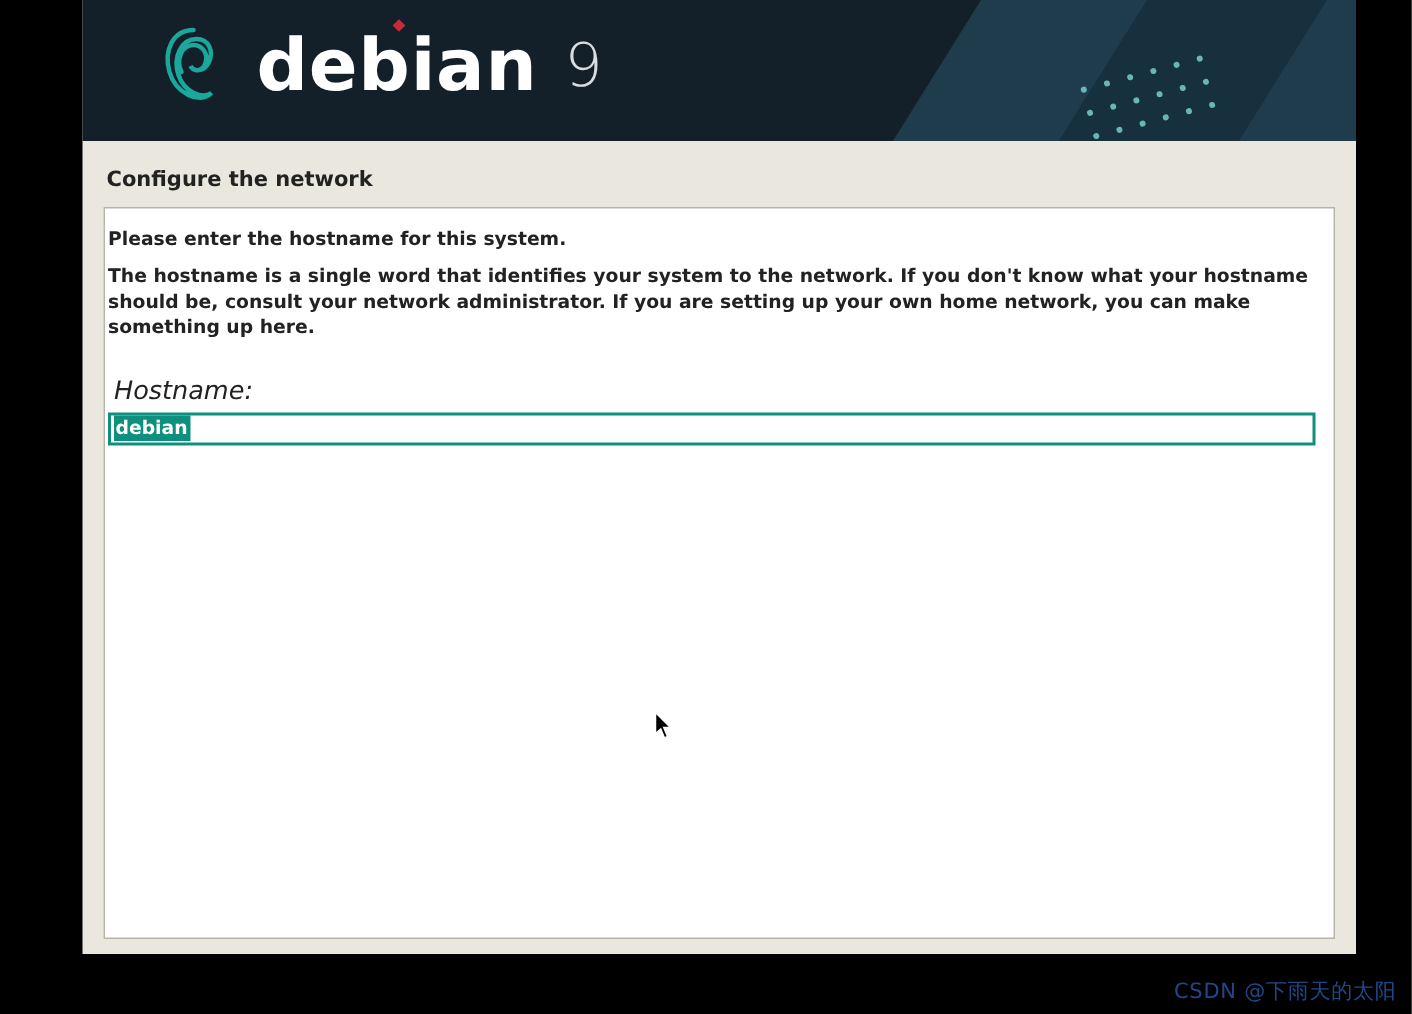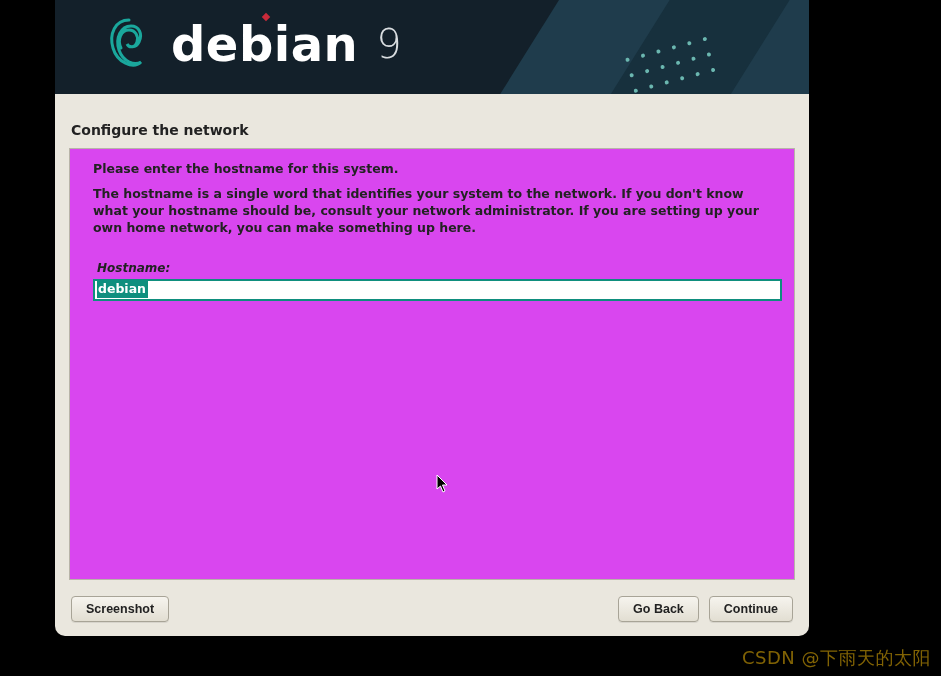--- a/index.html
+++ b/index.html
@@ -1,41 +1,41 @@
 <!DOCTYPE html>
 <html><head>
 <meta charset="utf-8">
 <style>
   * { box-sizing: border-box; margin: 0; padding: 0; }
   html, body { width: 941px; height: 676px; background: #000; font-family: "DejaVu Sans", Verdana, sans-serif; overflow: hidden; }
-  .outer { position: absolute; left: 55px; top: 0; width: 754px; height: 636px; background: #eae7de; border-radius: 10px; }
+  .outer { position: absolute; left: 55px; top: 0; width: 849px; height: 636px; background: #eae7de; }
   .banner { width: 100%; height: 94px; background: #13202a; position: relative; overflow: hidden; }
   .banner-poly1 { position: absolute; right: -40px; top: -20px; width: 340px; height: 200px; background: #1f3c4c; transform: skewX(-32deg); }
   .banner-poly2 { position: absolute; right: 60px; top: -10px; width: 120px; height: 150px; background: #17303d; transform: skewX(-32deg); }
   .dots { position: absolute; right: 90px; bottom: 6px; display: grid; grid-template-columns: repeat(6, 10px); grid-auto-rows: 10px; gap: 6px; transform: rotate(-15deg); }
   .dots span { width: 4px; height: 4px; background: #6bb7b0; border-radius: 50%; }
   .logo { position: absolute; left: 50px; top: 14px; display: flex; align-items: center; gap: 18px; color: #fff; }
   .logo-text { font-size: 48px; font-weight: 700; letter-spacing: 0.5px; }
   .logo-ver { font-size: 40px; font-weight: 300; color: #d9dde0; }
   .swirl { width: 48px; height: 60px; position: relative; }
   .swirl svg { width: 48px; height: 60px; }
   .red-dot { position: absolute; left: 208px; top: 14px; width: 6px; height: 6px; background: #c92a3a; transform: rotate(45deg); }
   .content { padding: 12px 14px 10px 14px; height: calc(100% - 94px); display: flex; flex-direction: column; }
-  .step-title { font-size: 14px; font-weight: 700; color: #222; margin: 16px 0 10px 2px; }
-  .panel { flex: 1; border: 1px solid #b8b4a8; background: #d946ef; padding: 12px 12px 8px 23px; position: relative; }
+  .step-title { font-size: 14px; font-weight: 700; color: #222; margin: 6px 0 10px 2px; }
+  .panel { flex: 1; border: 1px solid #b8b4a8; background: #ffffff; padding: 12px 12px 8px 2px; position: relative; }
   .instr1 { font-size: 12.5px; font-weight: 700; color: #222; margin-bottom: 10px; }
   .instr2 { font-size: 12.5px; font-weight: 700; color: #222; line-height: 1.35; margin-bottom: 24px; }
-  .field-label { font-size: 12px; font-style: italic; color: #222; margin: 0 0 4px 4px; font-weight: bold; }
+  .field-label { font-size: 17px; font-style: italic; color: #222; margin: 0 0 4px 4px; }
   .input-wrap { border: 2px solid #0f8f7e; background: #fff; height: 22px; width: 100%; display: flex; align-items: center; padding: 0 2px; }
   .input-text { background: #0f8f7e; color: #fff; font-size: 12.5px; font-weight: 700; padding: 0 2px 1px 1px; line-height: 16px; }
   .footer-row { display: flex; justify-content: space-between; align-items: center; padding: 16px 2px 4px 2px; }
   .btn { background: linear-gradient(#f6f4ee, #e2ded2); border: 1px solid #a8a497; border-radius: 4px; padding: 5px 14px; font-size: 12.5px; font-weight: 700; color: #222; cursor: pointer; box-shadow: 0 1px 0 rgba(0,0,0,0.08); }
   .right-btns { display: flex; gap: 10px; }
   .cursor { position: absolute; left: 436px; top: 474px; width: 14px; height: 20px; pointer-events: none; }
-  .watermark { position: absolute; right: 10px; bottom: 6px; color: #eab308; font-size: 18px; opacity: 0.55; letter-spacing: 0.5px; }
+  .watermark { position: absolute; right: 10px; bottom: 6px; color: #3b82f6; font-size: 14px; opacity: 0.55; letter-spacing: 0.5px; }
 </style>
 </head>
 <body>
 
 <div class="outer">
   <div class="banner">
     <div class="banner-poly1"></div>
     <div class="banner-poly2"></div>
     <div class="dots">
       <span></span>
@@ -74,27 +74,20 @@
 
     <div class="panel">
       <div class="instr1">Please enter the hostname for this system.</div>
       <div class="instr2">The hostname is a single word that identifies your system to the network. If you don't know what your hostname should be, consult your network administrator. If you are setting up your own home network, you can make something up here.</div>
       <div class="field-label">Hostname:</div>
       <div class="input-wrap">
         <span class="input-text">debian</span>
       </div>
     </div>
 
-    <div class="footer-row">
-      <button class="btn">Screenshot</button>
-      <div class="right-btns">
-        <button class="btn">Go Back</button>
-        <button class="btn">Continue</button>
-      </div>
-    </div>
   </div>
 </div>
 
 <svg class="cursor" viewBox="0 0 14 20">
   <path d="M1 1 L1 15 L4.5 12 L7 18 L9 17 L6.5 11 L11 11 Z" fill="#000" stroke="#fff" stroke-width="1"></path>
 </svg>
 
 <div class="watermark">CSDN @下雨天的太阳</div>
 
 </body></html>

